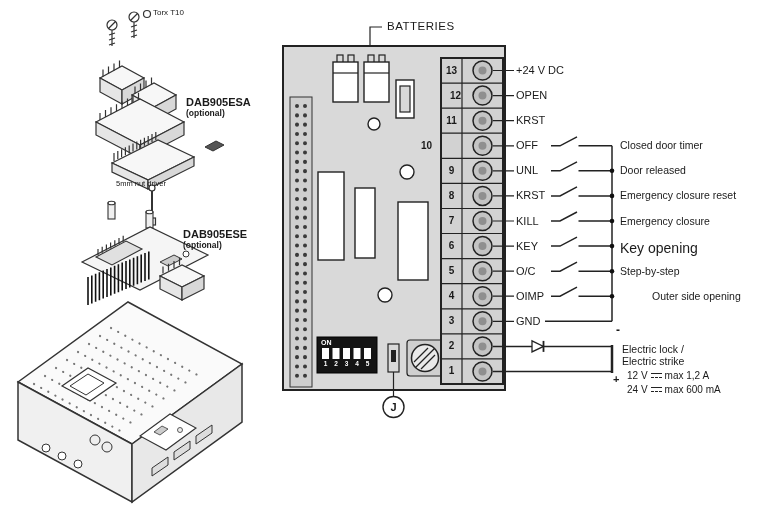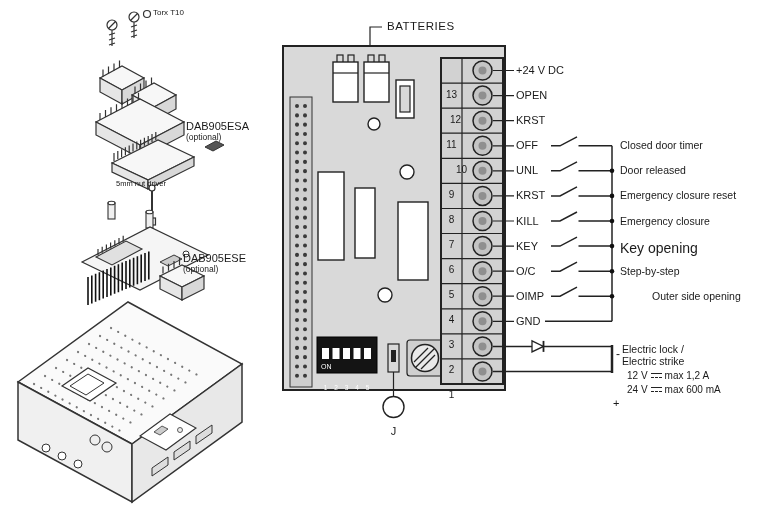--- a/index.html
+++ b/index.html
@@ -2,21 +2,21 @@
 <html><head>
 <meta charset="utf-8">
 <style>
   html,body { margin:0; padding:0; background:#fff; }
   body { width:760px; height:519px; position:relative; overflow:hidden;
          font-family:"Liberation Sans","DejaVu Sans",sans-serif; color:#1a1a1a; }
   .stage { position:relative; width:760px; height:519px; background:#fff; }
   svg.art { position:absolute; left:0; top:0; }
 
   .lbl { position:absolute; white-space:nowrap; line-height:1; color:#1a1a1a; }
-  .b   { font-weight:400;margin-top:24px; }
+  .b   { font-weight:700; }
   .white { color:#fff; }
   .ctr { text-align:center; }
   .rating { display:flex; align-items:center; gap:3px; font-size:10px; }
 
   
   .dc-icon { display:inline-block; width:11px; height:8px; position:relative; }
   .dc-icon::before { content:""; position:absolute; top:1px; left:0; right:0; border-top:1.5px solid #222; }
   .dc-icon::after  { content:""; position:absolute; top:5px; left:0; right:0; border-top:1.5px dashed #222; }
 
   
@@ -286,21 +286,21 @@
 <div class="lbl b white ctr" style="left:332.5px;top:361px;width:7px;font-size:6.5px">2</div>
 <div class="lbl b white ctr" style="left:343px;top:361px;width:7px;font-size:6.5px">3</div>
 <div class="lbl b white ctr" style="left:353.5px;top:361px;width:7px;font-size:6.5px">4</div>
 <div class="lbl b white ctr" style="left:364px;top:361px;width:7px;font-size:6.5px">5</div>
 
 <div class="lbl b ctr" style="left:387px;top:402px;width:13px;font-size:11px">J</div>
 
 <div class="lbl b ctr" style="left:441px;top:66px;width:21px;font-size:10px">13</div>
 <div class="lbl b ctr" style="left:441px;top:91px;width:29px;font-size:10px">12</div>
 <div class="lbl b ctr" style="left:441px;top:116px;width:21px;font-size:10px">11</div>
-<div class="lbl b ctr" style="left:451px;top:141px;width:21px;font-size:10px">10</div>
+<div class="lbl b ctr" style="left:416px;top:141px;width:21px;font-size:10px">10</div>
 <div class="lbl b ctr" style="left:441px;top:166px;width:21px;font-size:10px">9</div>
 <div class="lbl b ctr" style="left:441px;top:191px;width:21px;font-size:10px">8</div>
 <div class="lbl b ctr" style="left:441px;top:216px;width:21px;font-size:10px">7</div>
 <div class="lbl b ctr" style="left:441px;top:241px;width:21px;font-size:10px">6</div>
 <div class="lbl b ctr" style="left:441px;top:266px;width:21px;font-size:10px">5</div>
 <div class="lbl b ctr" style="left:441px;top:291px;width:21px;font-size:10px">4</div>
 <div class="lbl b ctr" style="left:441px;top:316px;width:21px;font-size:10px">3</div>
 <div class="lbl b ctr" style="left:441px;top:341px;width:21px;font-size:10px">2</div>
 <div class="lbl b ctr" style="left:441px;top:366px;width:21px;font-size:10px">1</div>
 

